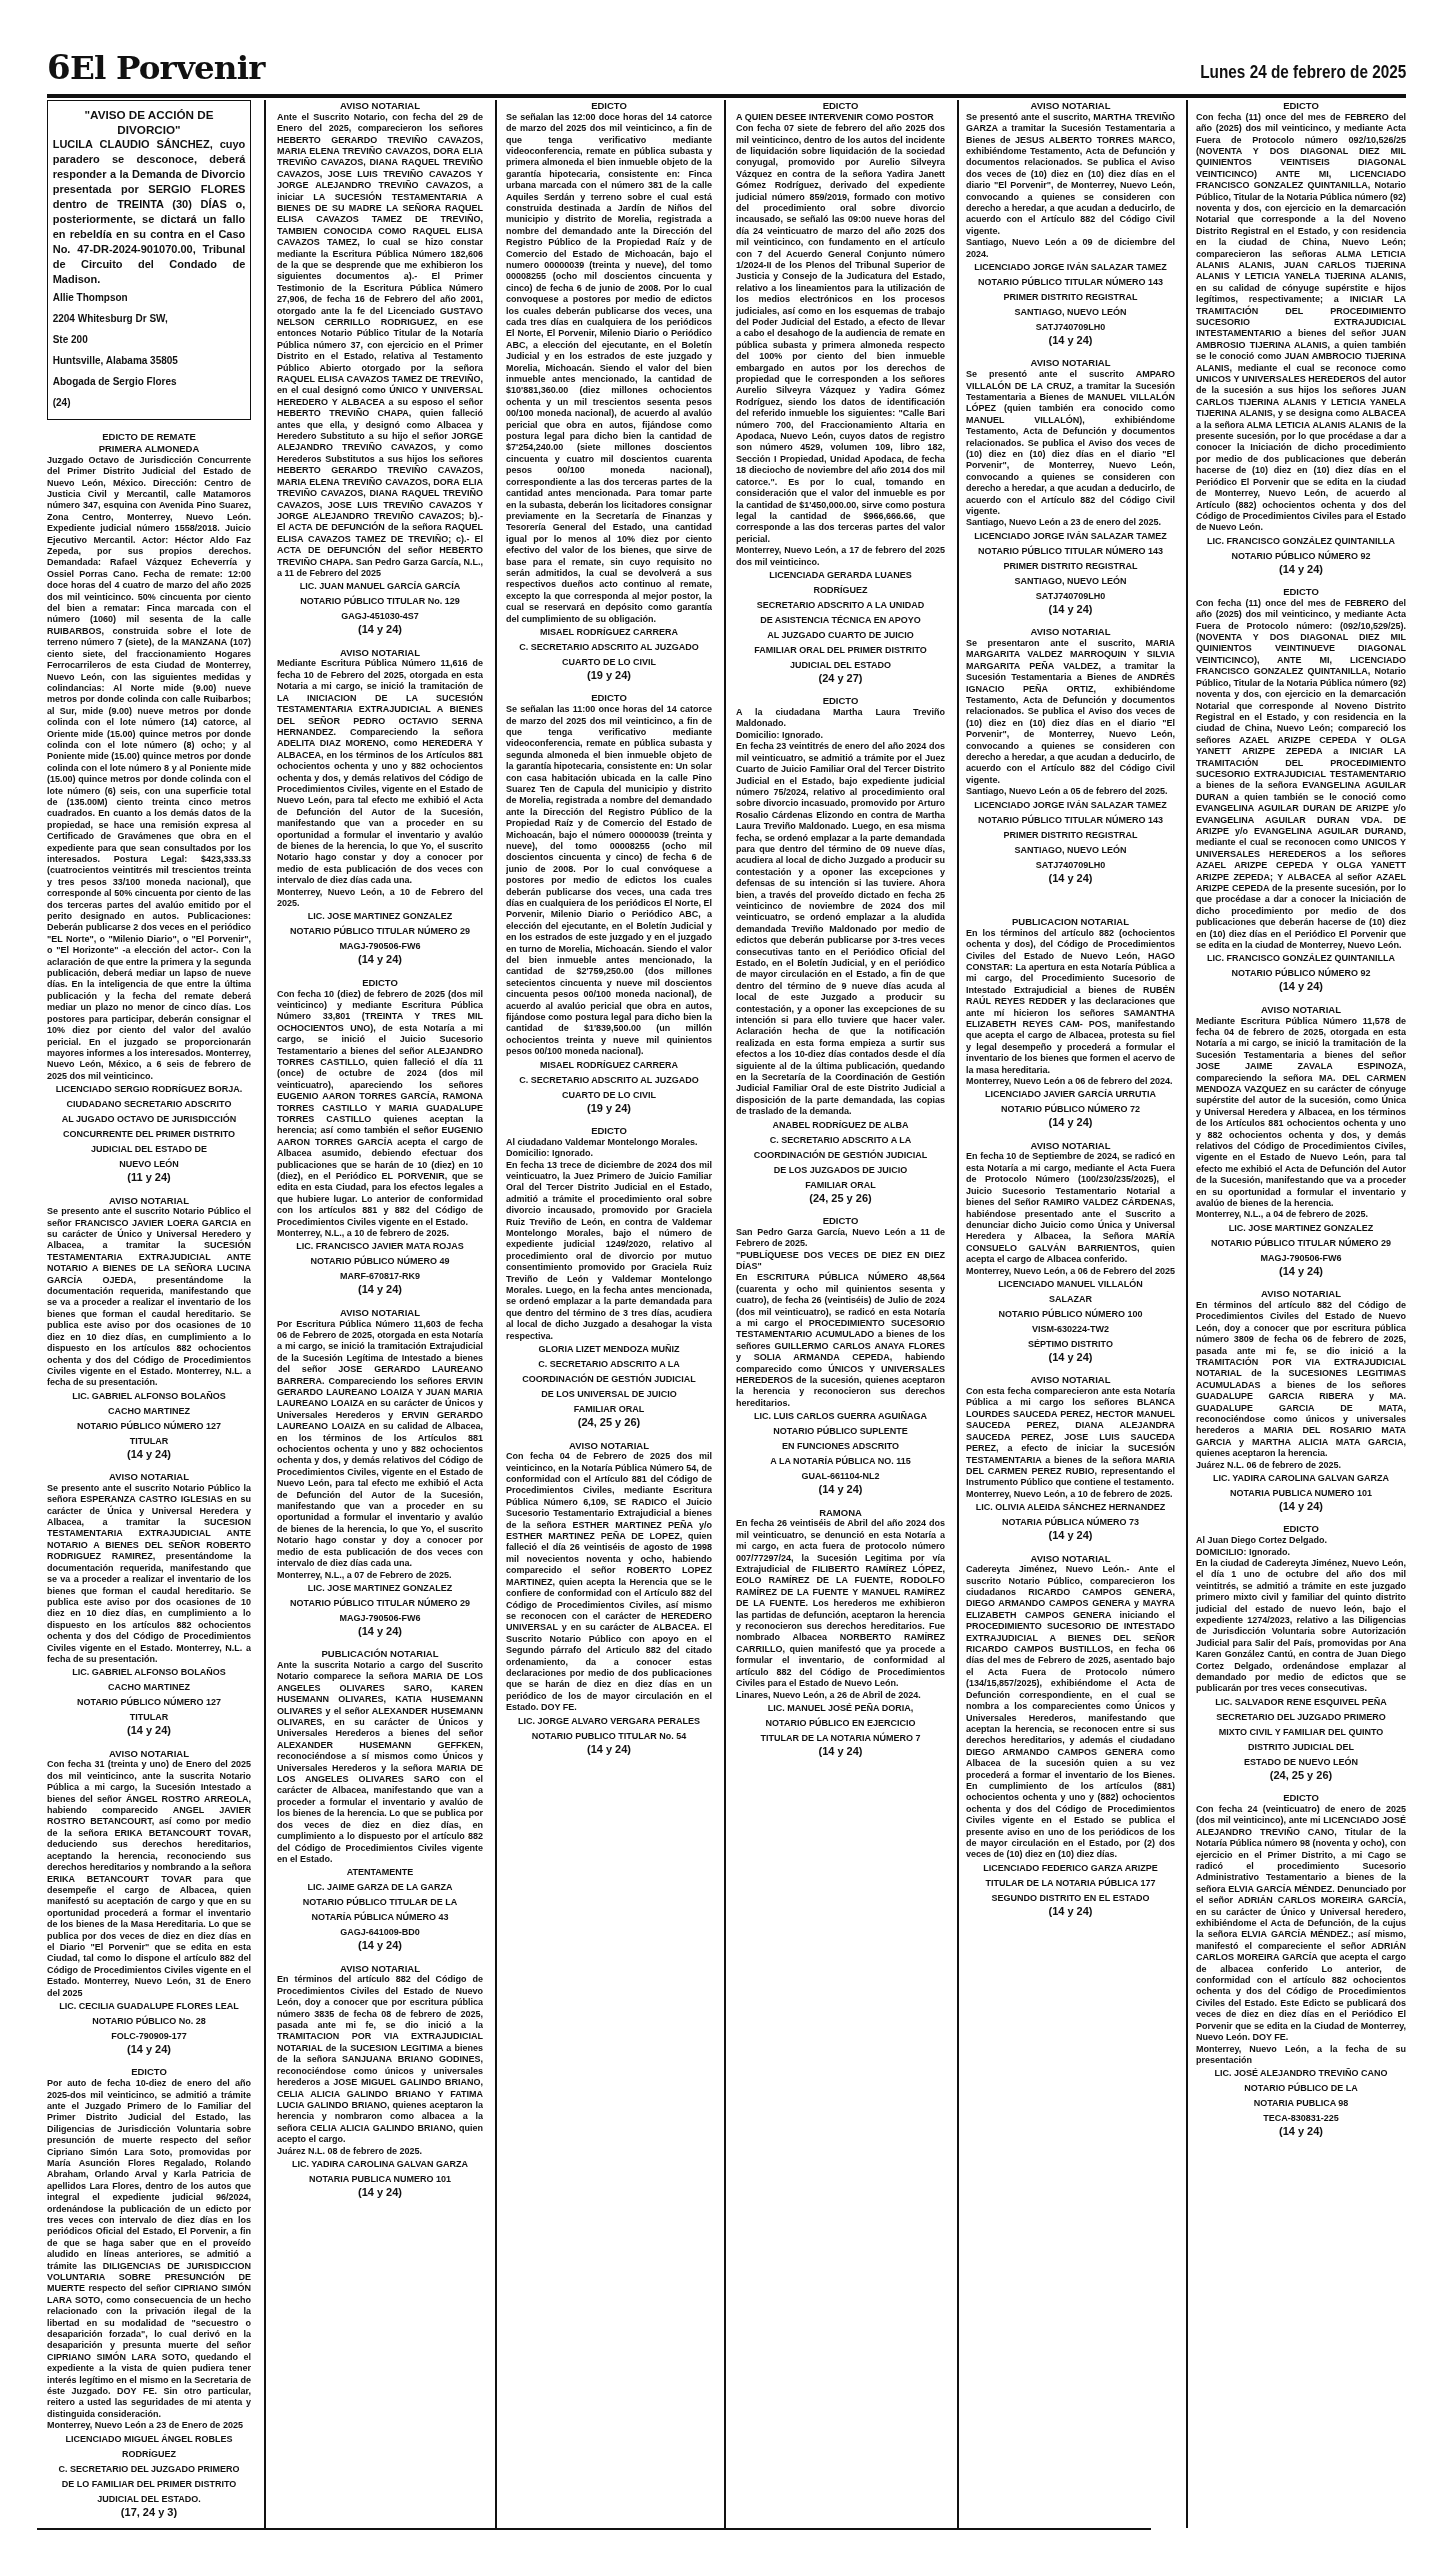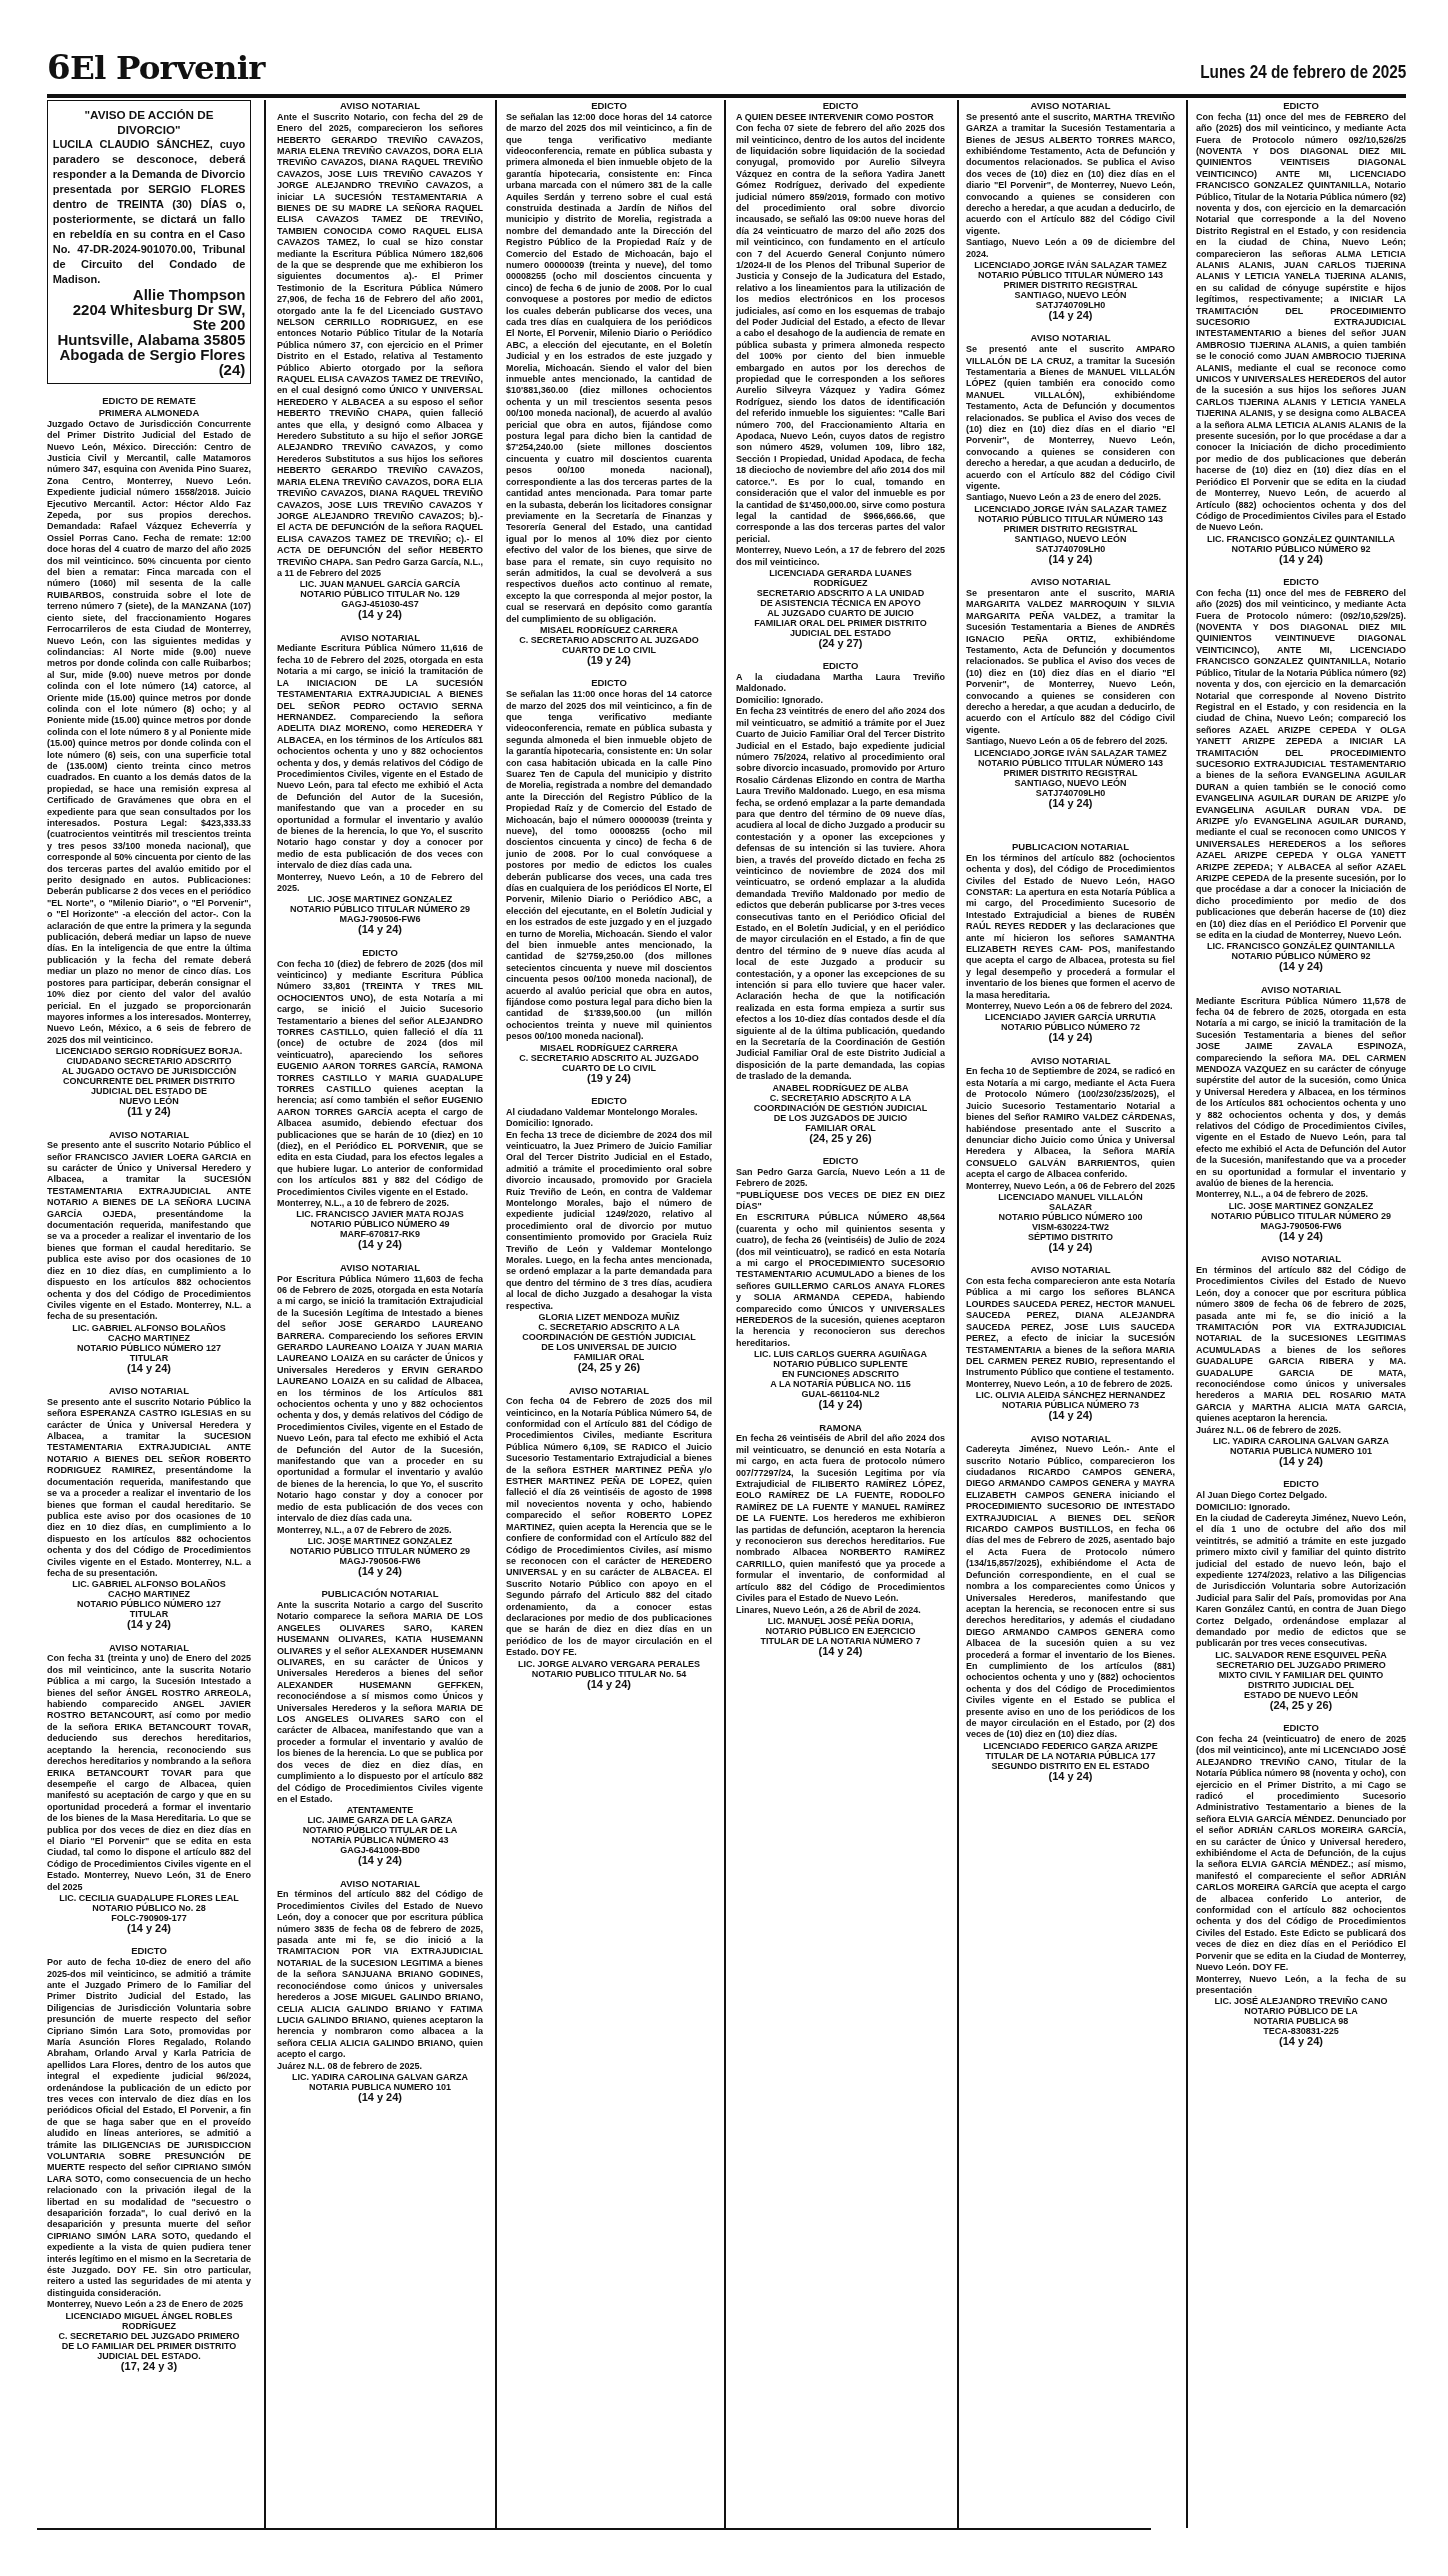--- a/index.html
+++ b/index.html
@@ -12,26 +12,26 @@
               font-size:31px;line-height:34px;transform:scaleX(1.05);transform-origin:left;letter-spacing:-0.8px;}
   .date{position:absolute;right:0;top:7.8px;font-family:"Liberation Sans", sans-serif;font-weight:700;
         font-size:18.7px;transform:scaleX(0.82);transform-origin:right;}
   .rule-top{position:absolute;left:47px;top:94px;width:1359px;height:3.9px;background:#111;}
   .rule-bottom{position:absolute;left:37px;top:2528px;width:1114px;height:2.3px;background:#111;}
   .col{position:absolute;top:100px;height:2426px;overflow:hidden;}
   .vline{position:absolute;top:100px;height:2428px;width:1.6px;background:#111;}
   .notice{font-size:9px;line-height:11.4px;text-align:justify;margin:0 0 11px 0;}
   .notice .title{font-weight:700;text-align:center;font-size:9.5px;line-height:11.7px;}
   .notice .body{white-space:pre-line;font-weight:bold;}
-  .notice .sig{font-weight:700;text-align:center;font-size:9px;line-height:10px;white-space:pre-line;}
+  .notice .sig{font-weight:700;text-align:center;font-size:9px;line-height:15px;white-space:pre-line;}
   .notice .dates{text-align:center;font-size:11px;line-height:11.4px;font-weight:700;}
   .boxed{border:1.6px solid #111;padding:6.2px 4.7px 6.2px 4.7px;margin:0 0 11px 0;}
   .boxed .title{font-size:11.7px;line-height:15px;font-weight:700;text-align:center;}
   .boxed .body{font-size:11px;line-height:15px;text-align:justify;}
-  .boxed .sig{font-size:15px;line-height:15px;font-weight:700;text-align:right;white-space:pre-line;}
+  .boxed .sig{font-size:10px;line-height:21px;font-weight:700;text-align:left;white-space:pre-line;}
 </style>
 </head>
 <body>
 
 <div class="masthead">
   <span class="page-num">6</span>
   <span class="paper-name">El Porvenir</span>
   <span class="date">Lunes 24 de febrero de 2025</span>
 </div>
 <div class="rule-top"></div>

